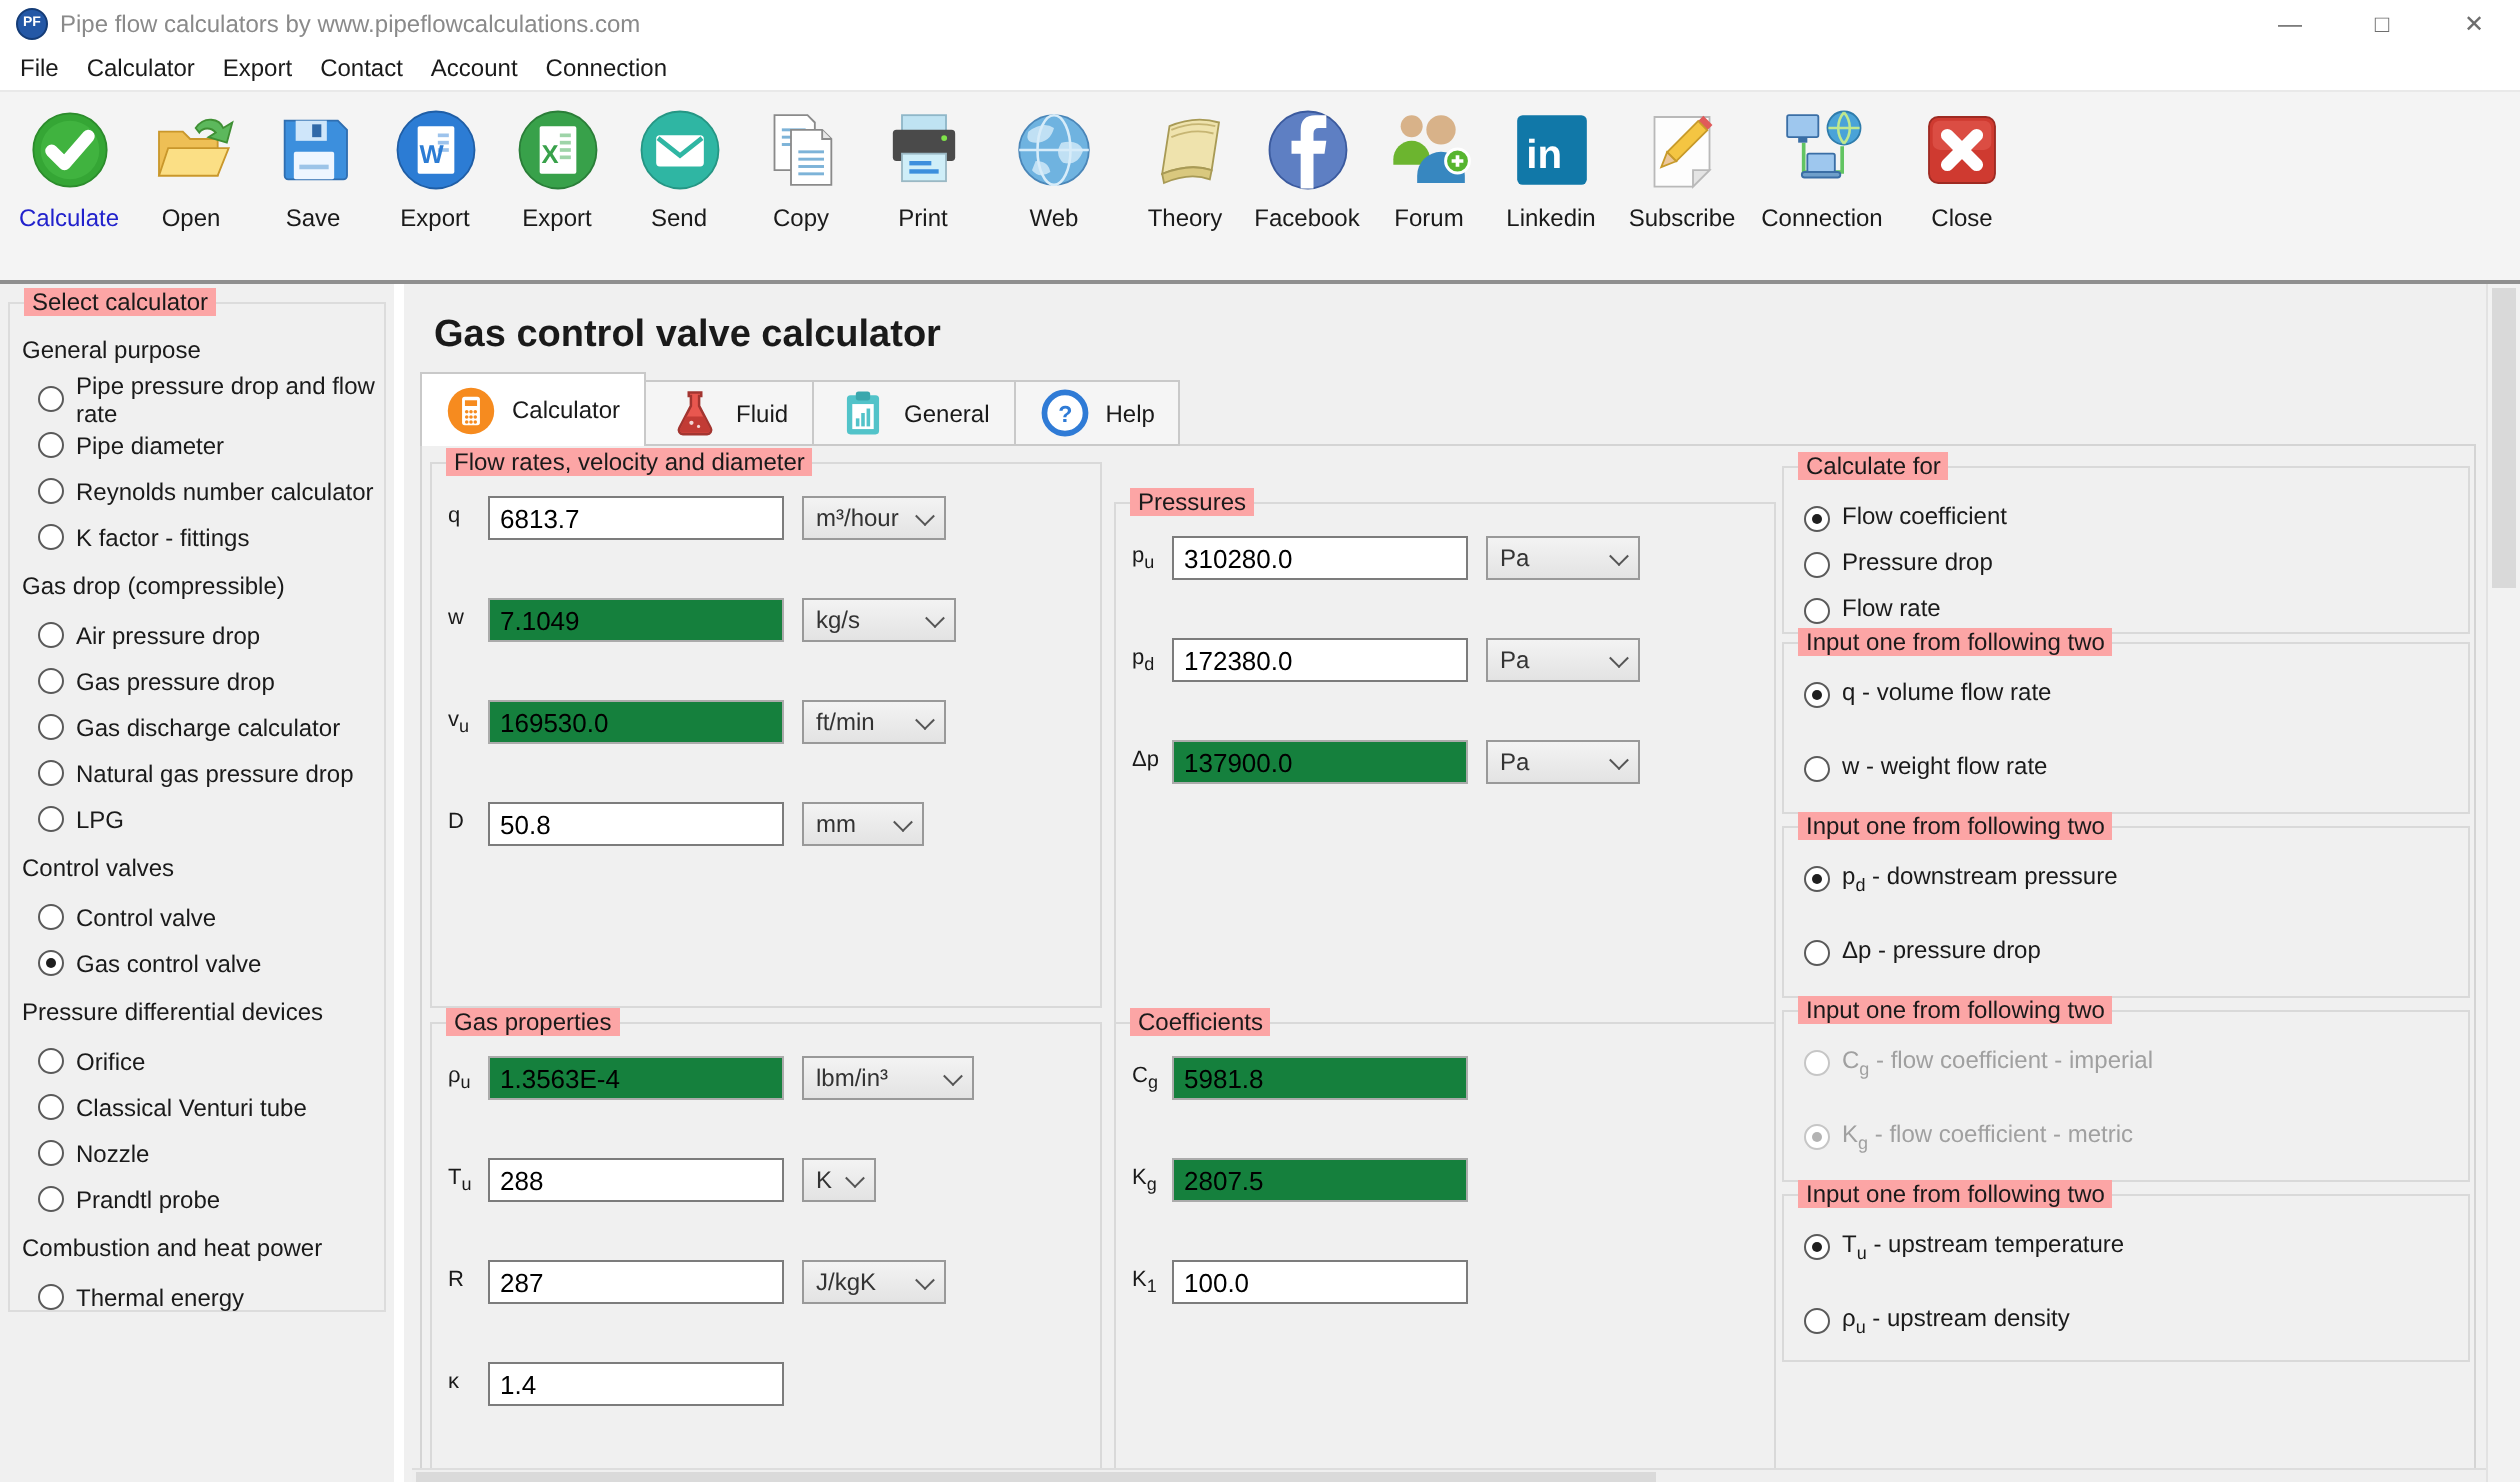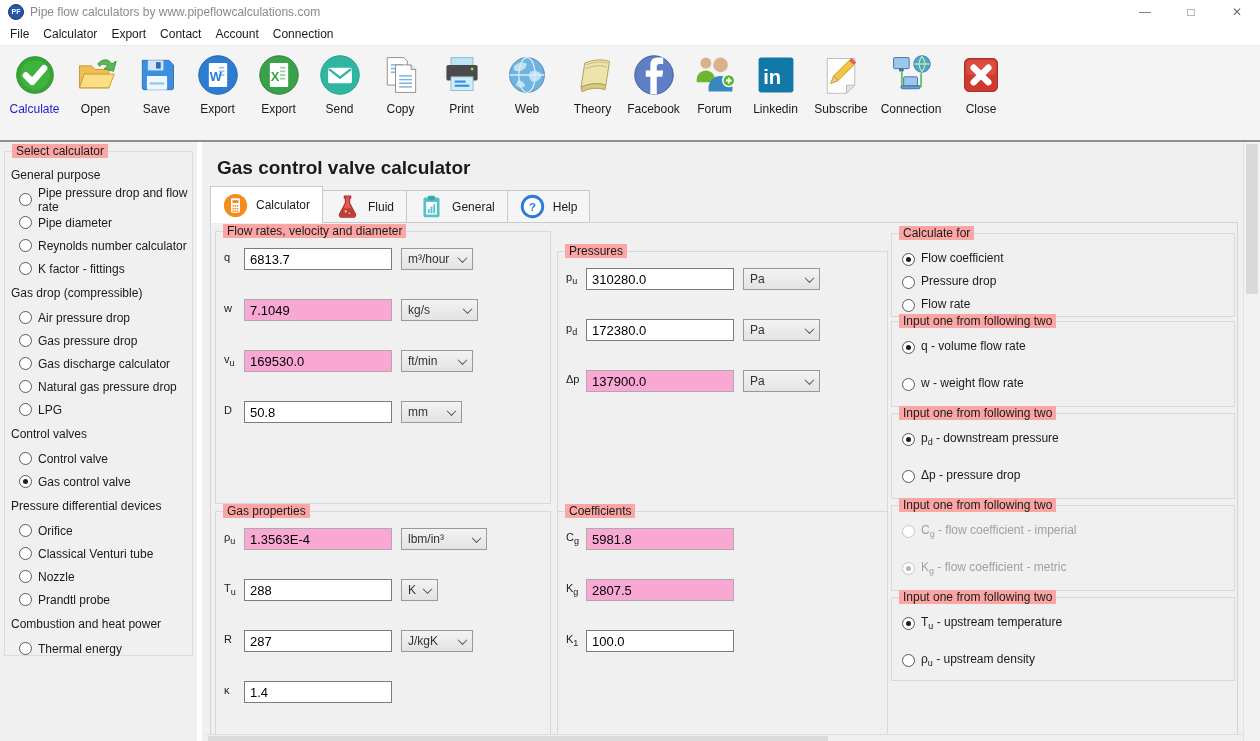--- a/index.html
+++ b/index.html
@@ -59,21 +59,21 @@
   .tabpage { position:absolute; top:80px; left:8px; width:1028px; height:600px;
              border:1px solid #d4d4d4; background:#f0f0f0; }
 
   .gbox { position:absolute; border:1px solid #d9d9d9; background:#f0f0f0; }
   .gbox .rows { padding:16px 0 0 6px; }
   .frow { display:flex; align-items:center; height:22px; margin-bottom:29px; }
   .f-label { width:16px; font-size:11px; flex:none; margin-left:2px; }
   .f-label sub, .opt-label sub { font-size:9px; }
   .f-input { width:148px; height:22px; border:1px solid #7c7c7c; background:#fff; font-family:"Liberation Sans",sans-serif;
              font-size:13px; padding:1px 5px; margin-left:4px; }
-  .f-input[data-readonly="true"] { background:#f9a8d4; border-color:#ababab; }
+  .f-input[data-readonly="true"] { background:#15803d; border-color:#ababab; }
   .combo { margin-left:9px; height:22px; border:1px solid #999; background:linear-gradient(#f3f3f3,#e3e3e3);
            display:flex; align-items:center; padding:0 6px; font-size:12px; color:#333; }
   .chev { width:7px; height:7px; border-right:1.5px solid #555; border-bottom:1.5px solid #555;
           transform:rotate(45deg) translate(-1px,-1px); margin-left:auto; }
   .w-xl{width:86px}.w-lg{width:77px}.w-md{width:72px}.w-sm{width:61px}.w-xs{width:37px}
 
   .og .og-rows { padding:14px 0 0 10px; }
   .og-opt { display:flex; align-items:center; gap:6px; height:22px; margin-bottom:1px; }
   .og.spaced .og-opt { margin-bottom:15px; }
 

